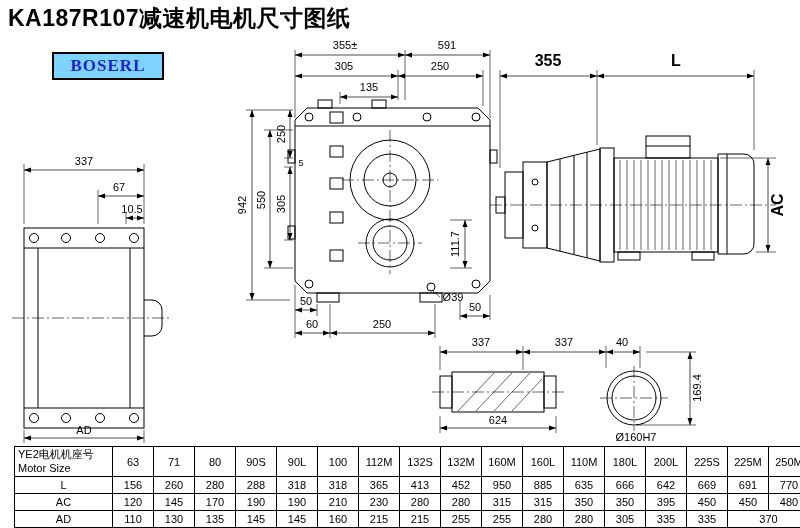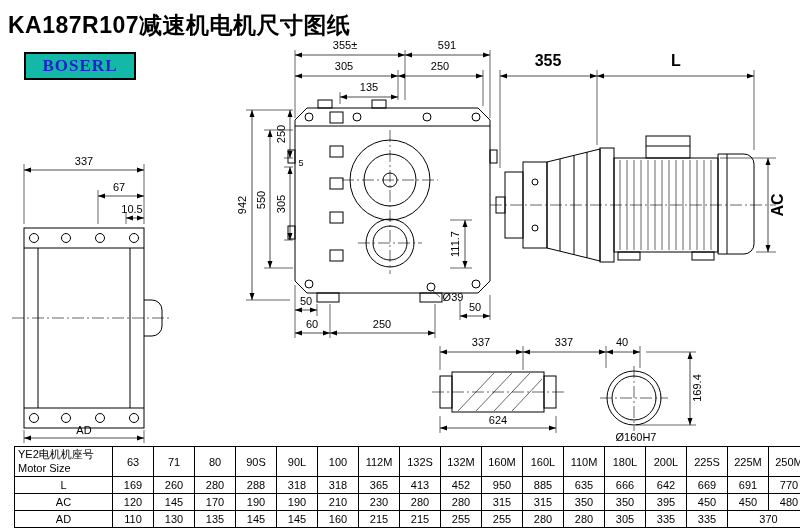--- a/index.html
+++ b/index.html
@@ -1,21 +1,21 @@
 <!DOCTYPE html>
 <html><head>
 <meta charset="utf-8">
 <style>
   * { margin:0; padding:0; box-sizing:border-box; }
   html,body { width:800px; height:528px; background:#fff; overflow:hidden; position:relative;
               font-family:"Liberation Sans", sans-serif; }
-  .title { position:absolute; left:8px; top:10px; font-size:23px; font-weight:bold; color:#000;
+  .title { position:absolute; left:8px; top:3px; font-size:23px; font-weight:bold; color:#000;
            letter-spacing:0.5px; white-space:nowrap; }
-  .logo { position:absolute; left:24px; top:52px; width:112px; height:28px; border:2px solid #000;
-          display:flex; align-items:center; justify-content:center; background:#14b8a6; }
+  .logo { position:absolute; left:52px; top:52px; width:112px; height:28px; border:2px solid #000;
+          display:flex; align-items:center; justify-content:center; background:#7dd3fc; }
   .logo span { font-family:"Liberation Serif", serif; font-size:17px; font-weight:bold; letter-spacing:1px; }
   svg.sheet { position:absolute; left:0; top:0; }
   .ln { stroke:#000; stroke-width:1; fill:none; }
   .tn { stroke:#000; stroke-width:0.6; fill:none; }
   .dim { stroke:#000; stroke-width:0.7; fill:none; marker-start:url(#aS); marker-end:url(#aE); }
   .cl { stroke:#000; stroke-width:0.6; fill:none; stroke-dasharray:12 3 2 3; }
   text.d  { font-family:"Liberation Sans",sans-serif; font-size:11px; fill:#000; text-anchor:middle; }
   text.ds { font-family:"Liberation Sans",sans-serif; font-size:9px;  fill:#000; text-anchor:middle; }
   text.dB { font-family:"Liberation Sans",sans-serif; font-size:16px; font-weight:bold; fill:#000; text-anchor:middle; }
   table { position:absolute; left:14px; top:446px; width:796px; border-collapse:collapse; table-layout:fixed; }
@@ -264,21 +264,21 @@
     <th>160L</th>
     <th>110M</th>
     <th>180L</th>
     <th>200L</th>
     <th>225S</th>
     <th>225M</th>
     <th>250M</th>
   </tr>
   <tr>
     <th>L</th>
-    <td>169</td>
+    <td>156</td>
     <td>260</td>
     <td>280</td>
     <td>288</td>
     <td>318</td>
     <td>318</td>
     <td>365</td>
     <td>413</td>
     <td>452</td>
     <td>950</td>
     <td>885</td>

